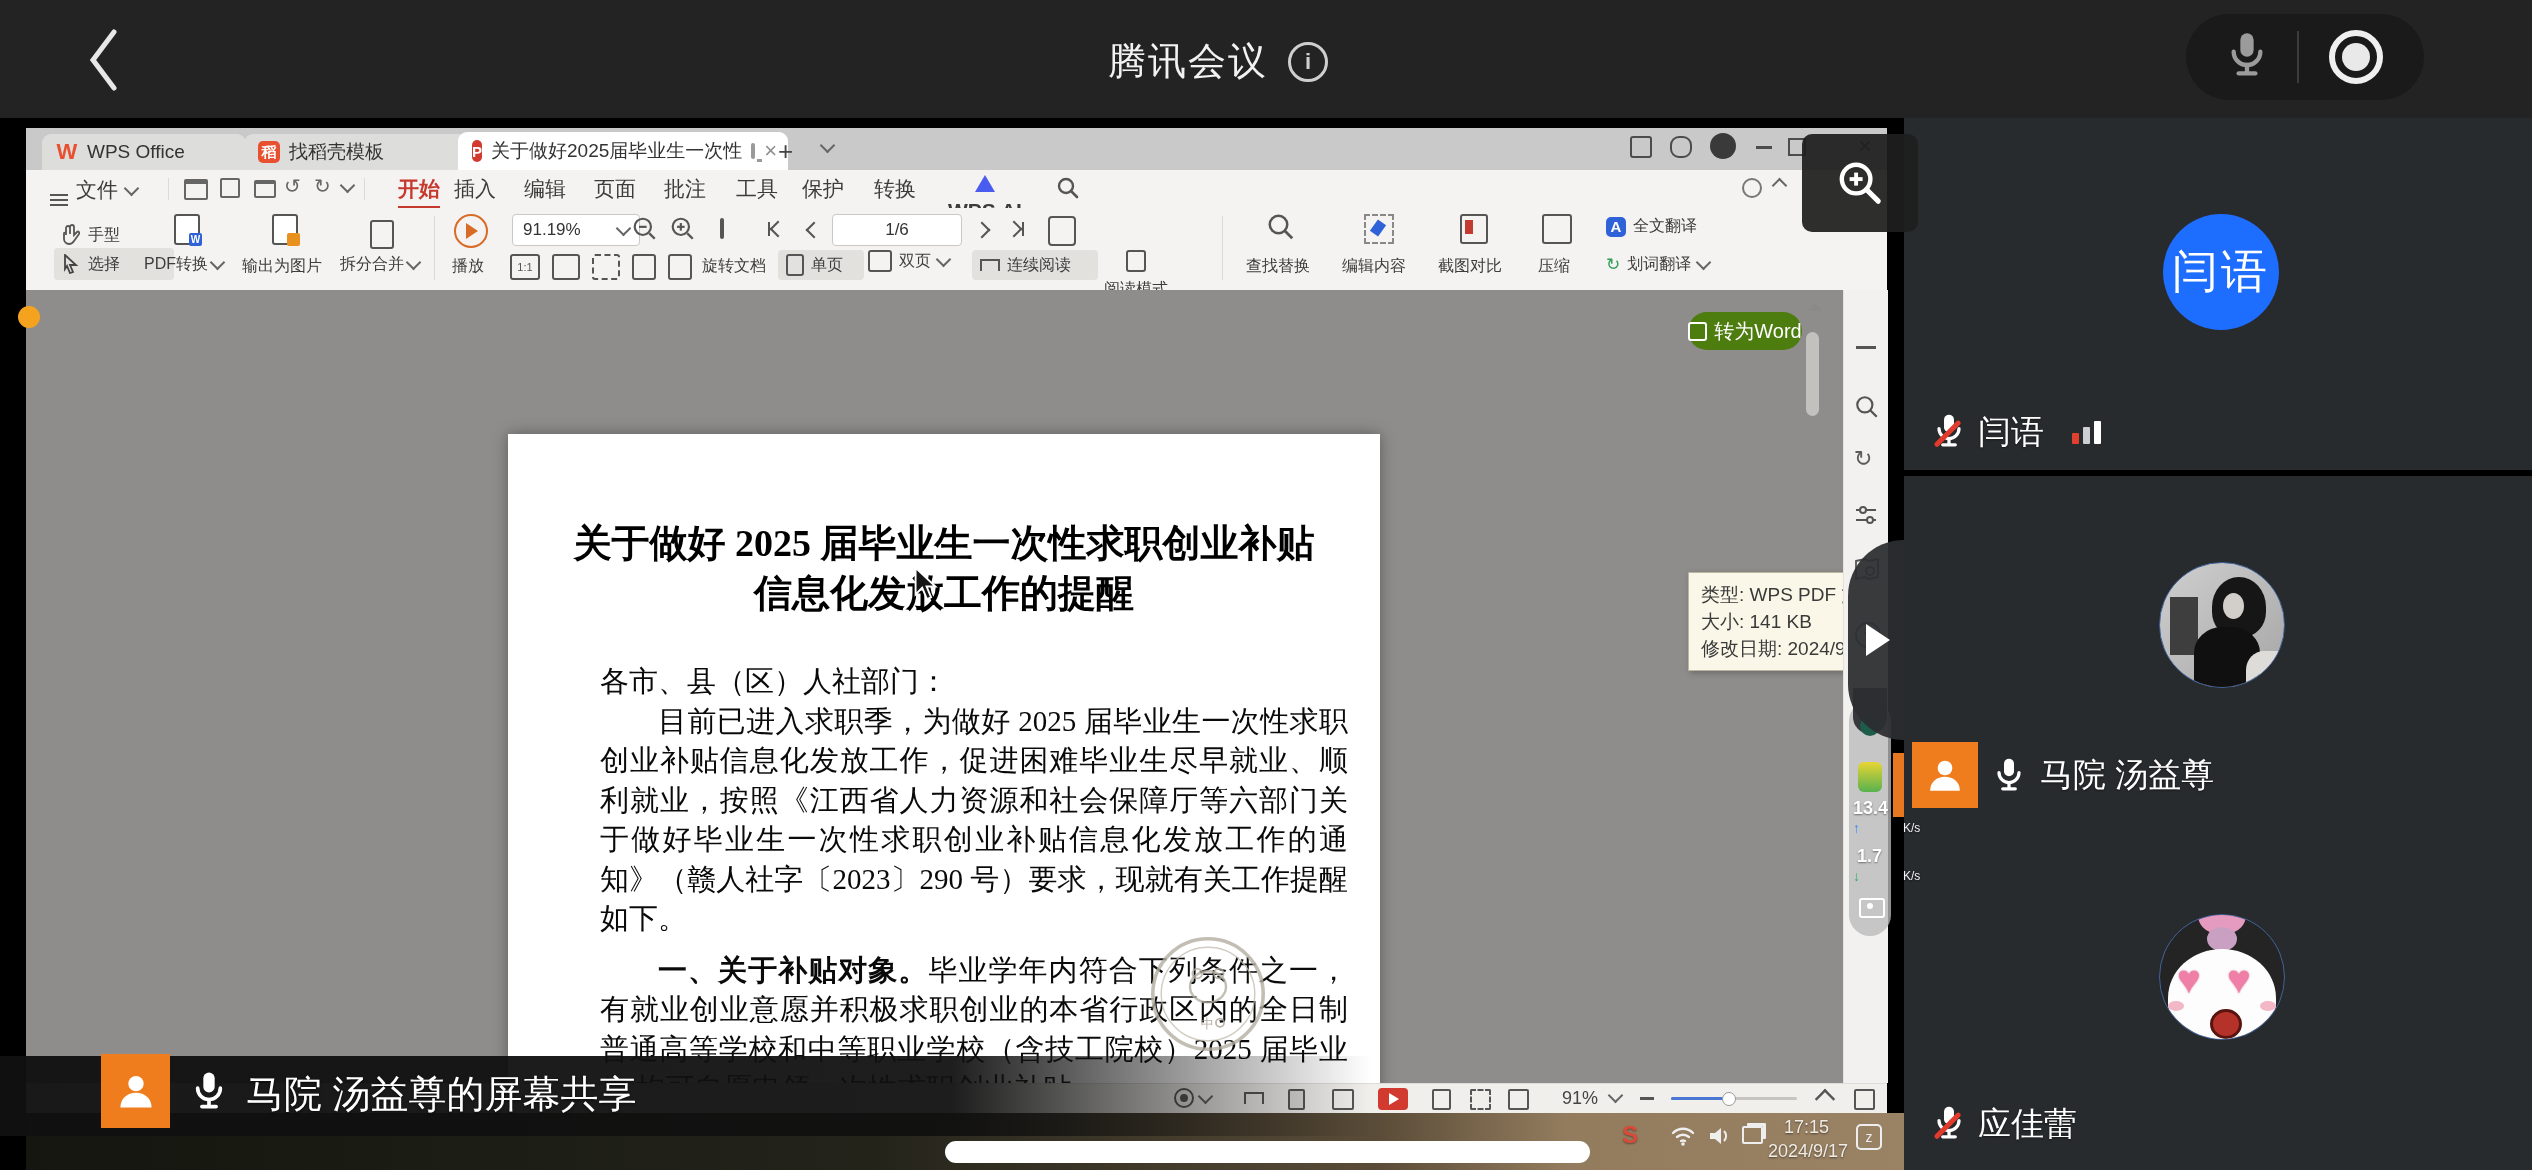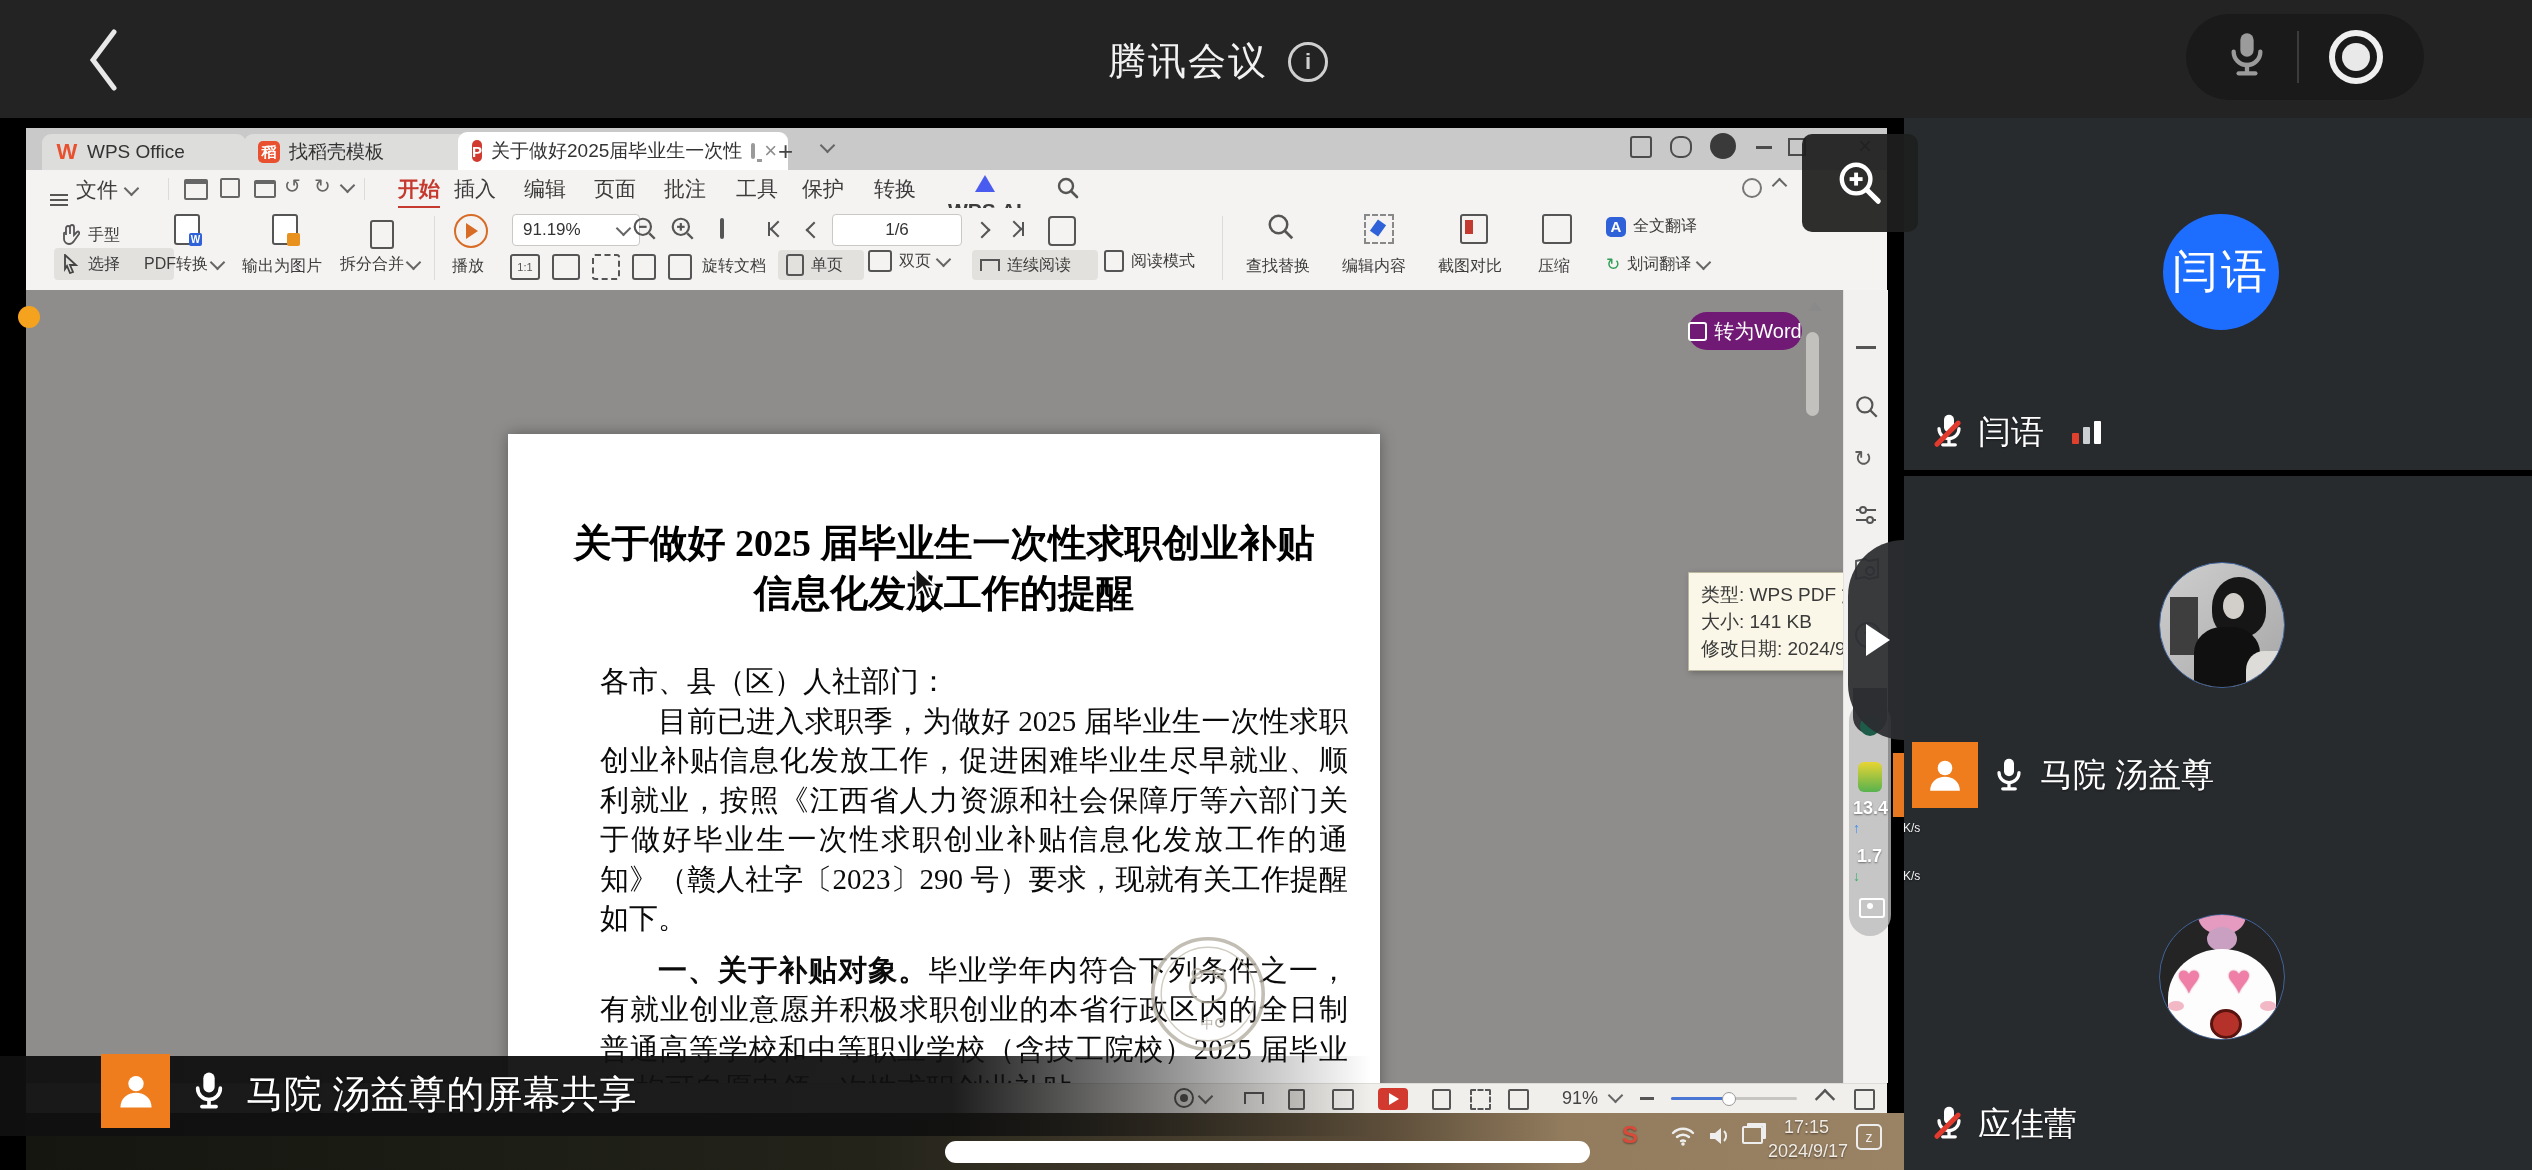--- a/index.html
+++ b/index.html
@@ -65,21 +65,21 @@
   .barv{width:2px;height:14px;background:#555;}
   
   .docarea{left:0;top:162px;width:1817px;height:793px;background:#8e8d8b;overflow:hidden;}
   .page{left:482px;top:144px;width:872px;height:700px;background:#fff;box-shadow:0 0 14px rgba(0,0,0,.35);}
   .serif{font-family:"Liberation Serif","DejaVu Serif",serif;}
   .doct{font-size:38px;font-weight:bold;text-align:center;line-height:50px;color:#000;}
   .docp{font-size:29px;line-height:39.5px;color:#0a0a0a;text-align:justify;}
   .lead{font-weight:bold;}
   .rail{left:1817px;top:162px;width:44px;height:793px;background:#f2f1ef;border-left:1px solid #e3e2df;}
   .ric{color:#5c5c5c;font-size:22px;}
-  .cvw{background:#701a75;border-radius:19px;color:#fff;font-size:20px;}
+  .cvw{background:#4d7c0f;border-radius:19px;color:#fff;font-size:20px;}
   .tip{background:#faf7e8;border:1px solid #bbb6a0;box-shadow:2px 2px 6px rgba(0,0,0,.25);
        font-size:19px;color:#3a3a3a;line-height:27px;padding:8px 12px;white-space:nowrap;overflow:hidden;}
   
   .statusbar{left:0;top:955px;width:1861px;height:30px;background:#f0efec;border-top:1px solid #dddcd8;}
   .sic{color:#555;}
   .spgrect{border:2px solid #555;border-radius:2px;}
   
   .shareov{left:0;top:1056px;width:1904px;height:80px;
      background:linear-gradient(90deg,rgba(16,16,16,.96) 0%,rgba(16,16,16,.94) 50%,rgba(16,16,16,0) 72%);z-index:8;}
   .obadge{background:#ef7d1d;}
@@ -283,21 +283,21 @@
     </div>
     <div class="a f" style="left:842px;top:42px;gap:7px;">
       <span class="prect" style="width:20px;height:18px;"></span>
       <span class="tl">双页</span>
       <span class="cd"></span>
     </div>
     <div class="a f selbg" style="left:946px;top:42px;width:118px;height:30px;padding-left:8px;gap:7px;">
       <span style="width:16px;height:10px;border-left:2px solid #555;border-right:2px solid #555;border-top:2px solid #555;"></span>
       <span class="tl">连续阅读</span>
     </div>
-    <div class="a f" style="left:1078px;top:42px;gap:7px;">
+    <div class="a f" style="left:1078px;top:42px;gap:7px;flex-direction:column;">
       <span class="prect" style="width:16px;height:18px;"></span>
       <span class="tl">阅读模式</span>
     </div>
     <div class="a vd" style="left:1196px;top:8px;height:64px;"></div>
     <div class="a" style="left:1214px;top:4px;width:84px;height:74px;">
       <svg style="position:absolute;left:26px;top:0;" width="30" height="30" viewBox="0 0 24 24">
         <circle cx="10" cy="10" r="7" fill="none" stroke="#555" stroke-width="2"></circle>
           <line x1="15" y1="15" x2="21" y2="21" stroke="#555" stroke-width="2.2"></line>
       </svg>
       <span class="tl" style="position:absolute;left:6px;top:44px;">查找替换</span>

